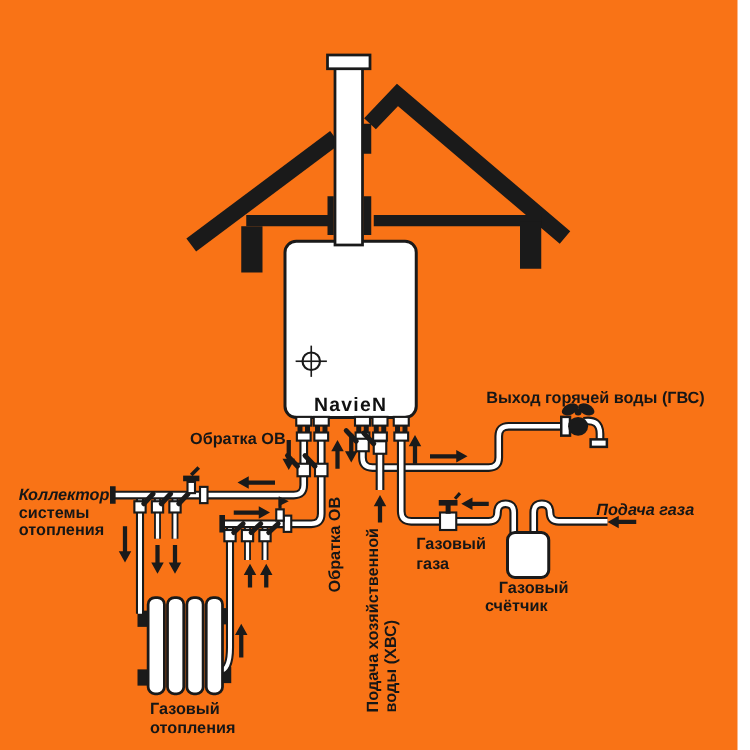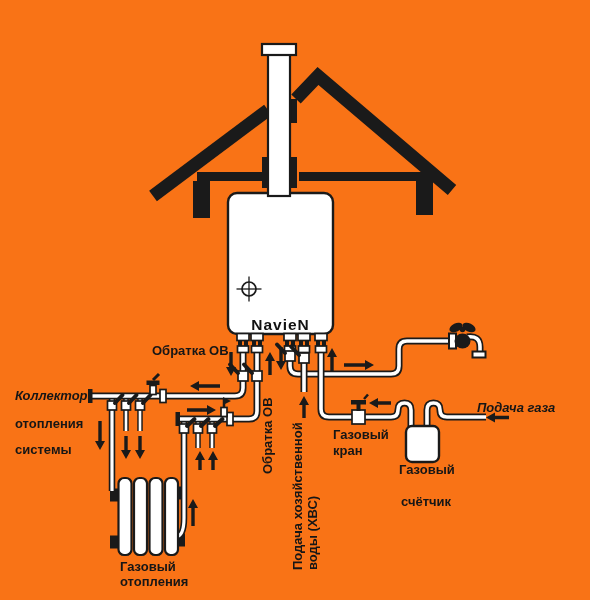--- a/index.html
+++ b/index.html
@@ -226,32 +226,33 @@
     <path d="M391,401.3 L391,404.7 L378,404.7 L378,408 L369,403 L378,398 L378,401.3 Z"></path>
     <path d="M509,415.8 L509,419.2 L495,419.2 L495,422.5 L486,417.5 L495,412.5 L495,415.8 Z"></path>
   </g>
 </svg>
 
   <div class="lbl logo" style="left:240px;top:316px;">NavieN</div>
 
   <div class="lbl" style="left:152px;top:344px;">Обратка ОВ</div>
 
   <div class="lbl" style="left:15px;top:389px;font-style:italic;">Коллектор</div>
-  <div class="lbl" style="left:15px;top:403px;margin-top:40px;">системы</div>
+  <div class="lbl" style="left:15px;top:403px;">системы</div>
   <div class="lbl" style="left:15px;top:417px;">отопления</div>
 
   <div class="lbl vlbl" style="left:261px;top:474px;">Обратка ОВ</div>
   <div class="lbl vlbl" style="left:291px;top:570px;">Подача хозяйственной</div>
   <div class="lbl vlbl" style="left:306px;top:570px;">воды (ХВС)</div>
 
+  <div class="lbl" style="left:389px;top:311px;">Выход горячей воды (ГВС)</div>
 
   <div class="lbl" style="left:333px;top:428px;">Газовый</div>
-  <div class="lbl" style="left:333px;top:444px;">кран</div>
+  <div class="lbl" style="left:333px;top:444px;">газа</div>
 
   <div class="lbl" style="left:399px;top:463px;">Газовый</div>
-  <div class="lbl" style="left:401px;top:478px;margin-top:17px;">счётчик</div>
+  <div class="lbl" style="left:388px;top:478px;">счётчик</div>
 
   <div class="lbl" style="left:477px;top:401px;font-style:italic;">Подача газа</div>
 
   <div class="lbl" style="left:120px;top:560px;">Газовый</div>
   <div class="lbl" style="left:120px;top:575px;">отопления</div>
 
 </div>
 
 </body></html>

